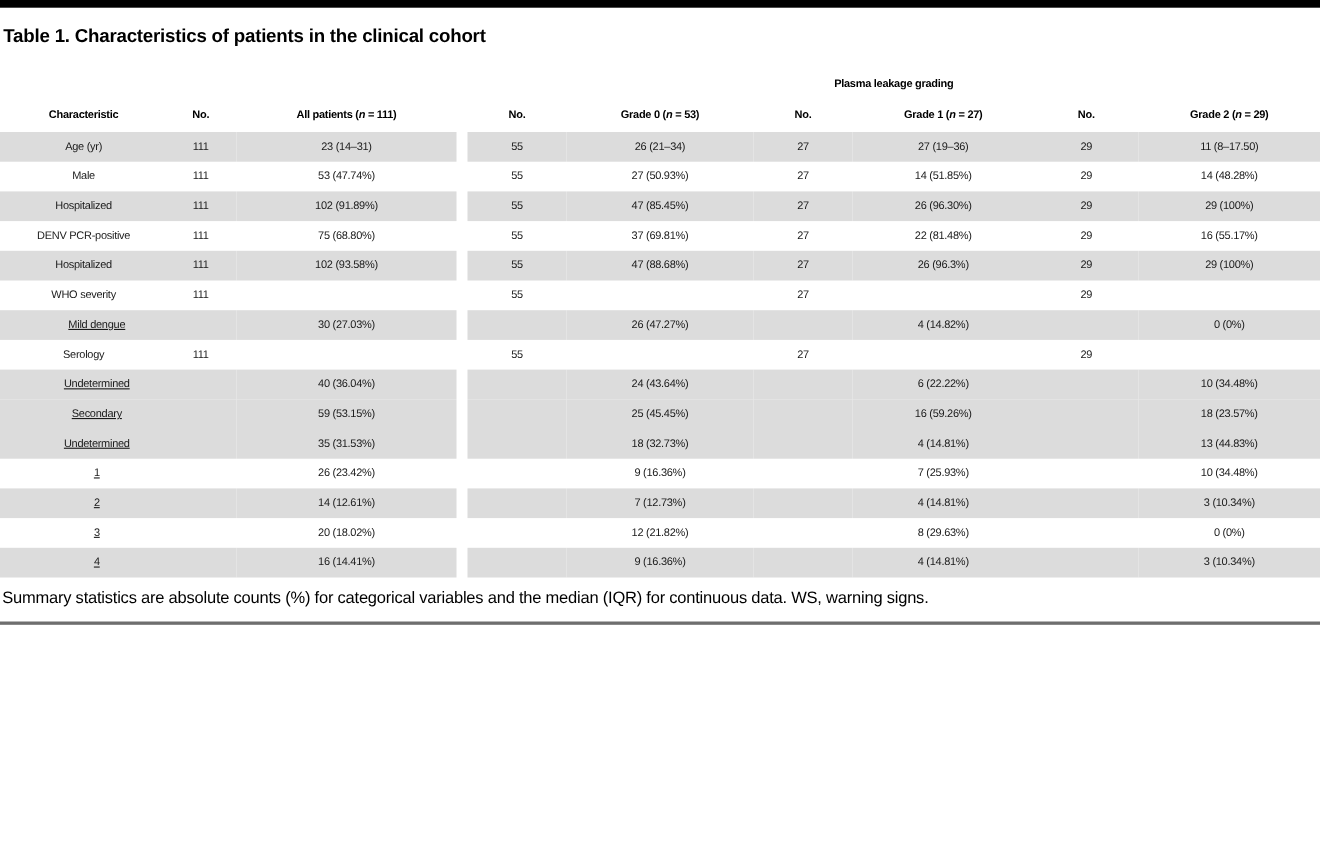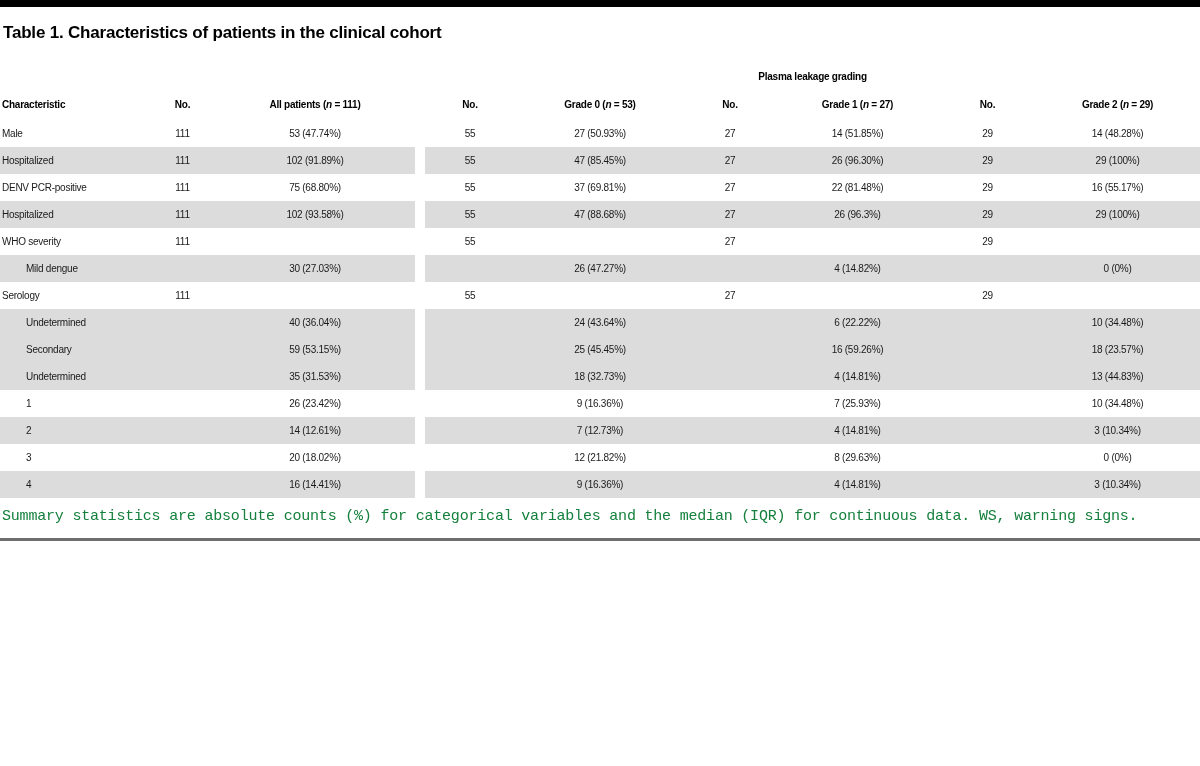--- a/index.html
+++ b/index.html
@@ -31,33 +31,32 @@
   col.w-no2 { width: 90px; }
   col.w-g0 { width: 170px; }
   col.w-no3 { width: 90px; }
   col.w-g1 { width: 165px; }
   col.w-no4 { width: 95px; }
   col.w-g2 { width: 165px; }
   th, td { font-weight: normal; padding: 0; vertical-align: middle; }
   thead th { font-weight: bold; color: #000; }
   .span-header-row th { height: 28px; vertical-align: bottom; text-align: center; padding-bottom: 6px; }
   .col-header-row th { height: 32px; }
-  .c-label { text-align: left; padding-left: 2px; }
-  .c-label.indent { padding-left: 26px; }
+  .c-label { text-align: center; padding-left: 2px; }
+  .c-label.indent { padding-left: 26px; text-decoration: underline; }
   .c-no { text-align: center; }
   .c-val { text-align: center; }
   tbody td { height: 27px; }
   tbody tr.shaded td { background: #dcdcdc; }
   tbody tr.shaded td.c-gap { background: transparent; }
   .it { font-style: italic; }
   .footnote {
     margin: 10px 11px 0 2px;
     font-size: 15px; letter-spacing: -0.2px;
-    color: #15803d;
-    font-family: Liberation Mono, monospace;
+    color: #000000;
   }
   .bottom-rule { margin-top: 13px; width: 1200px; height: 3px; background: #6e6e6e; }
 </style>
 </head>
 <body>
 
 <div class="top-bar"></div>
 
 <h1 class="title">Table 1. Characteristics of patients in the clinical cohort</h1>
 
@@ -86,20 +85,32 @@
       <th class="c-gap"></th>
       <th class="c-no">No.</th>
       <th class="c-val"><span>Grade 0 (</span><span class="it">n</span><span> = 53)</span></th>
       <th class="c-no">No.</th>
       <th class="c-val"><span>Grade 1 (</span><span class="it">n</span><span> = 27)</span></th>
       <th class="c-no">No.</th>
       <th class="c-val"><span>Grade 2 (</span><span class="it">n</span><span> = 29)</span></th>
     </tr>
   </thead>
   <tbody>
+      <tr class="shaded">
+    <td class="c-label">Age (yr)</td>
+    <td class="c-no">111</td>
+    <td class="c-val">23 (14–31)</td>
+    <td class="c-gap"></td>
+    <td class="c-no">55</td>
+    <td class="c-val">26 (21–34)</td>
+    <td class="c-no">27</td>
+    <td class="c-val">27 (19–36)</td>
+    <td class="c-no">29</td>
+    <td class="c-val">11 (8–17.50)</td>
+  </tr>
       <tr>
     <td class="c-label">Male</td>
     <td class="c-no">111</td>
     <td class="c-val">53 (47.74%)</td>
     <td class="c-gap"></td>
     <td class="c-no">55</td>
     <td class="c-val">27 (50.93%)</td>
     <td class="c-no">27</td>
     <td class="c-val">14 (51.85%)</td>
     <td class="c-no">29</td>

